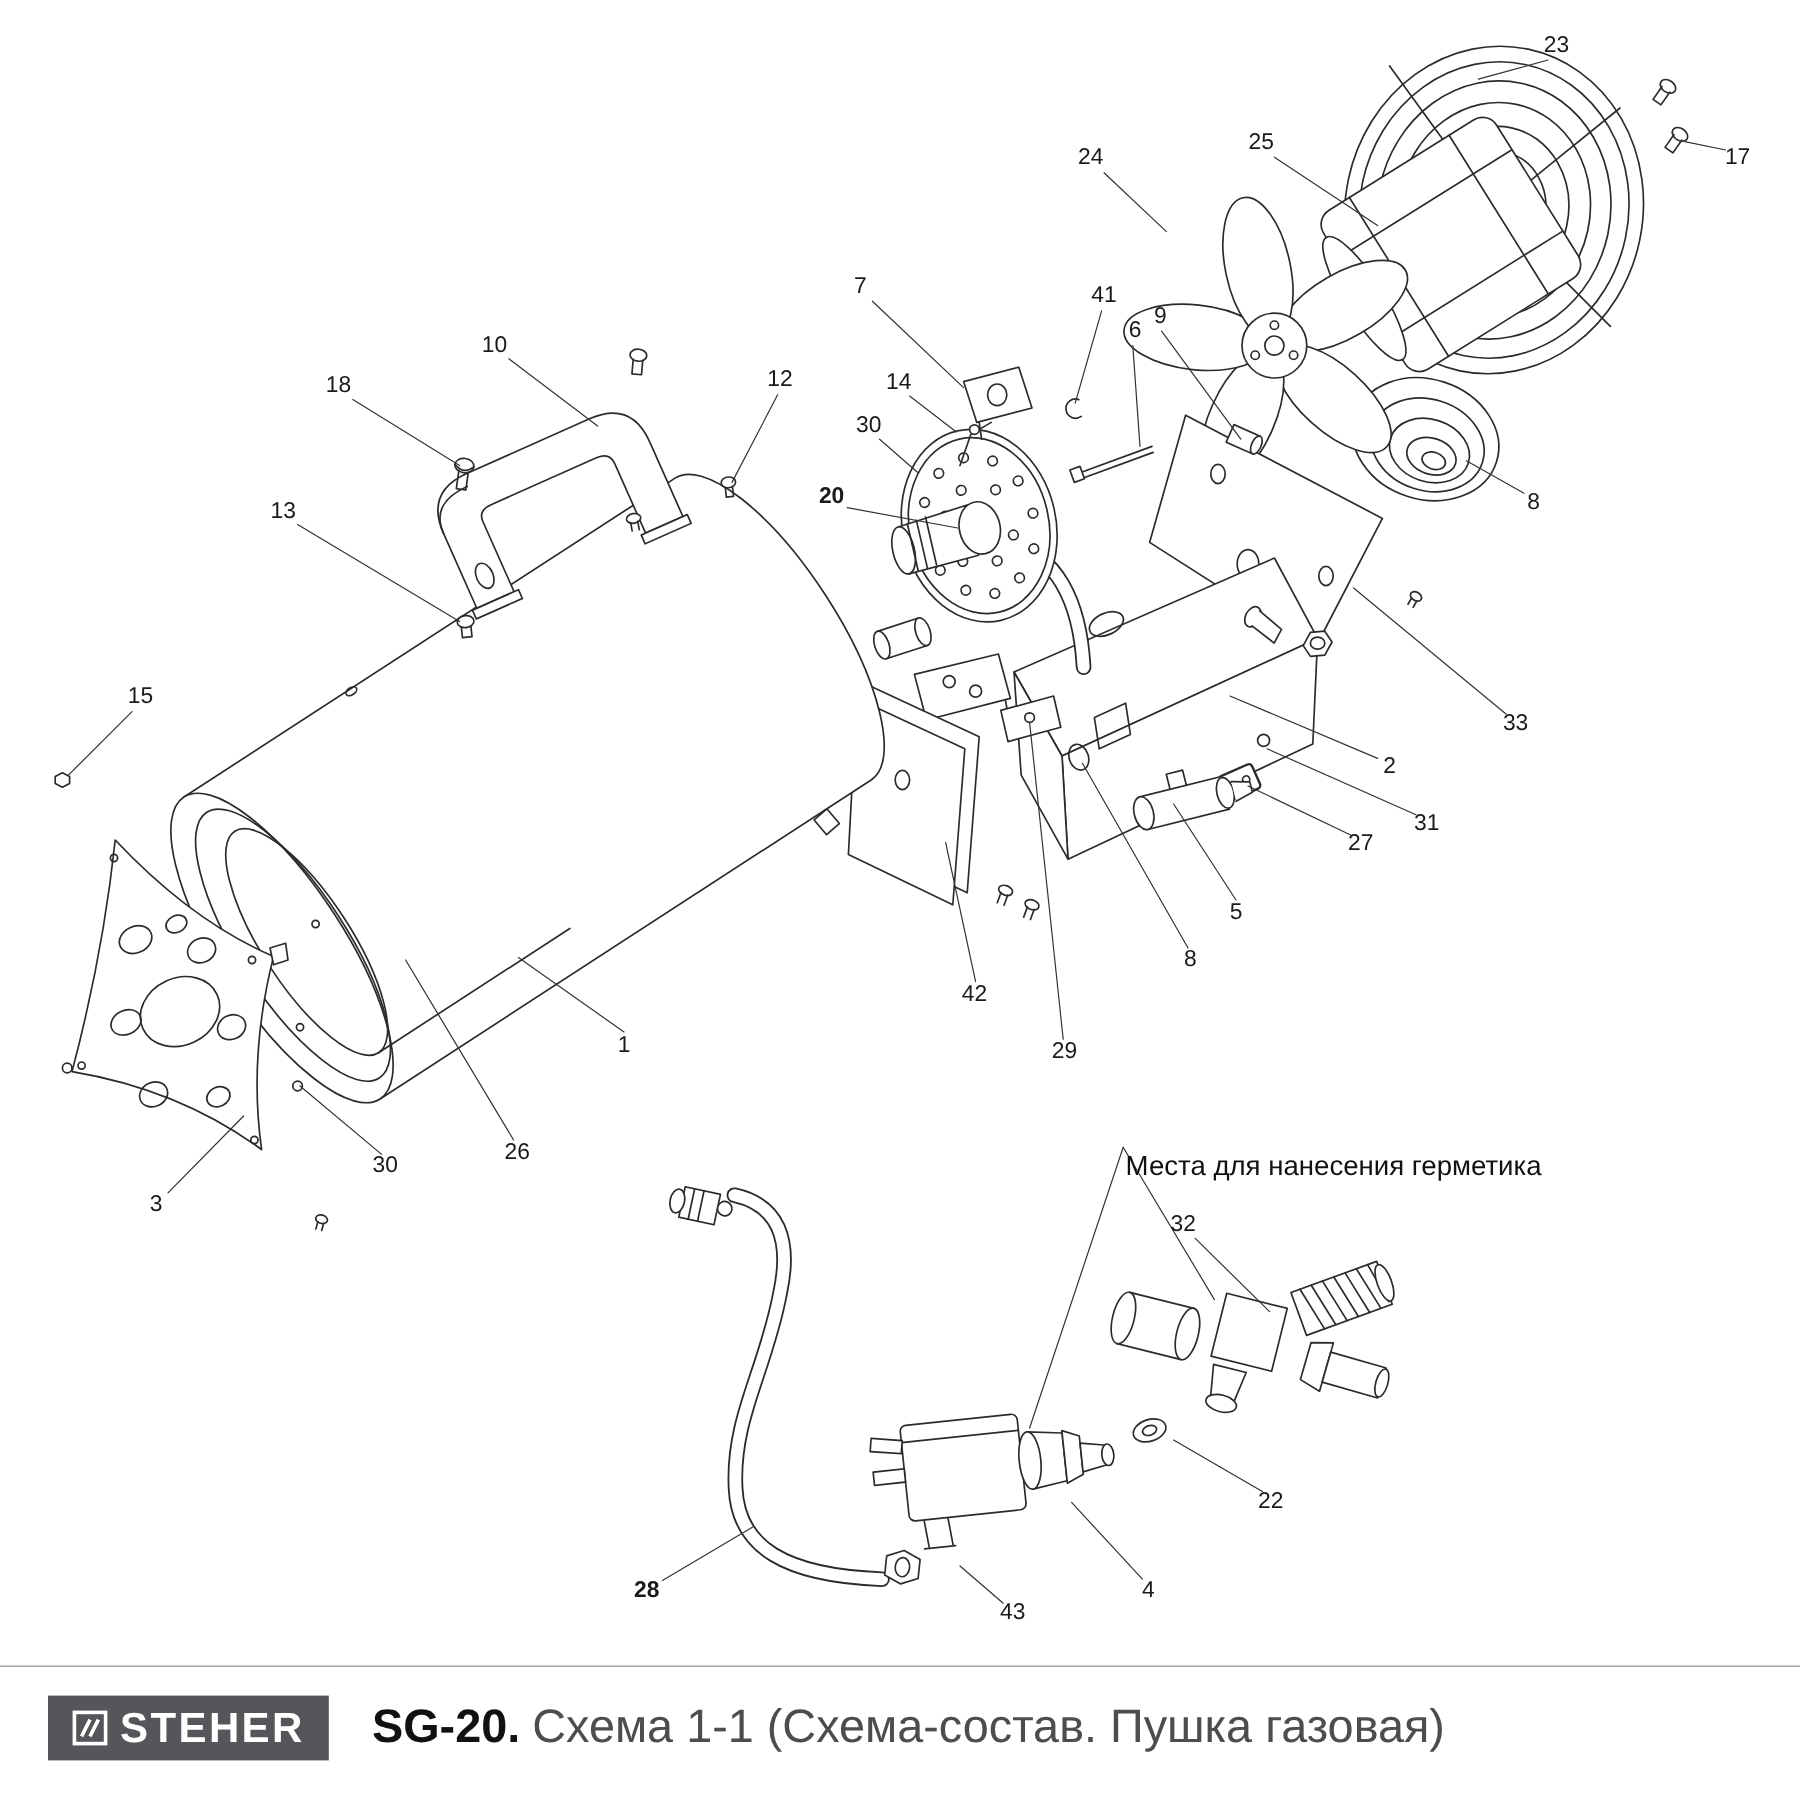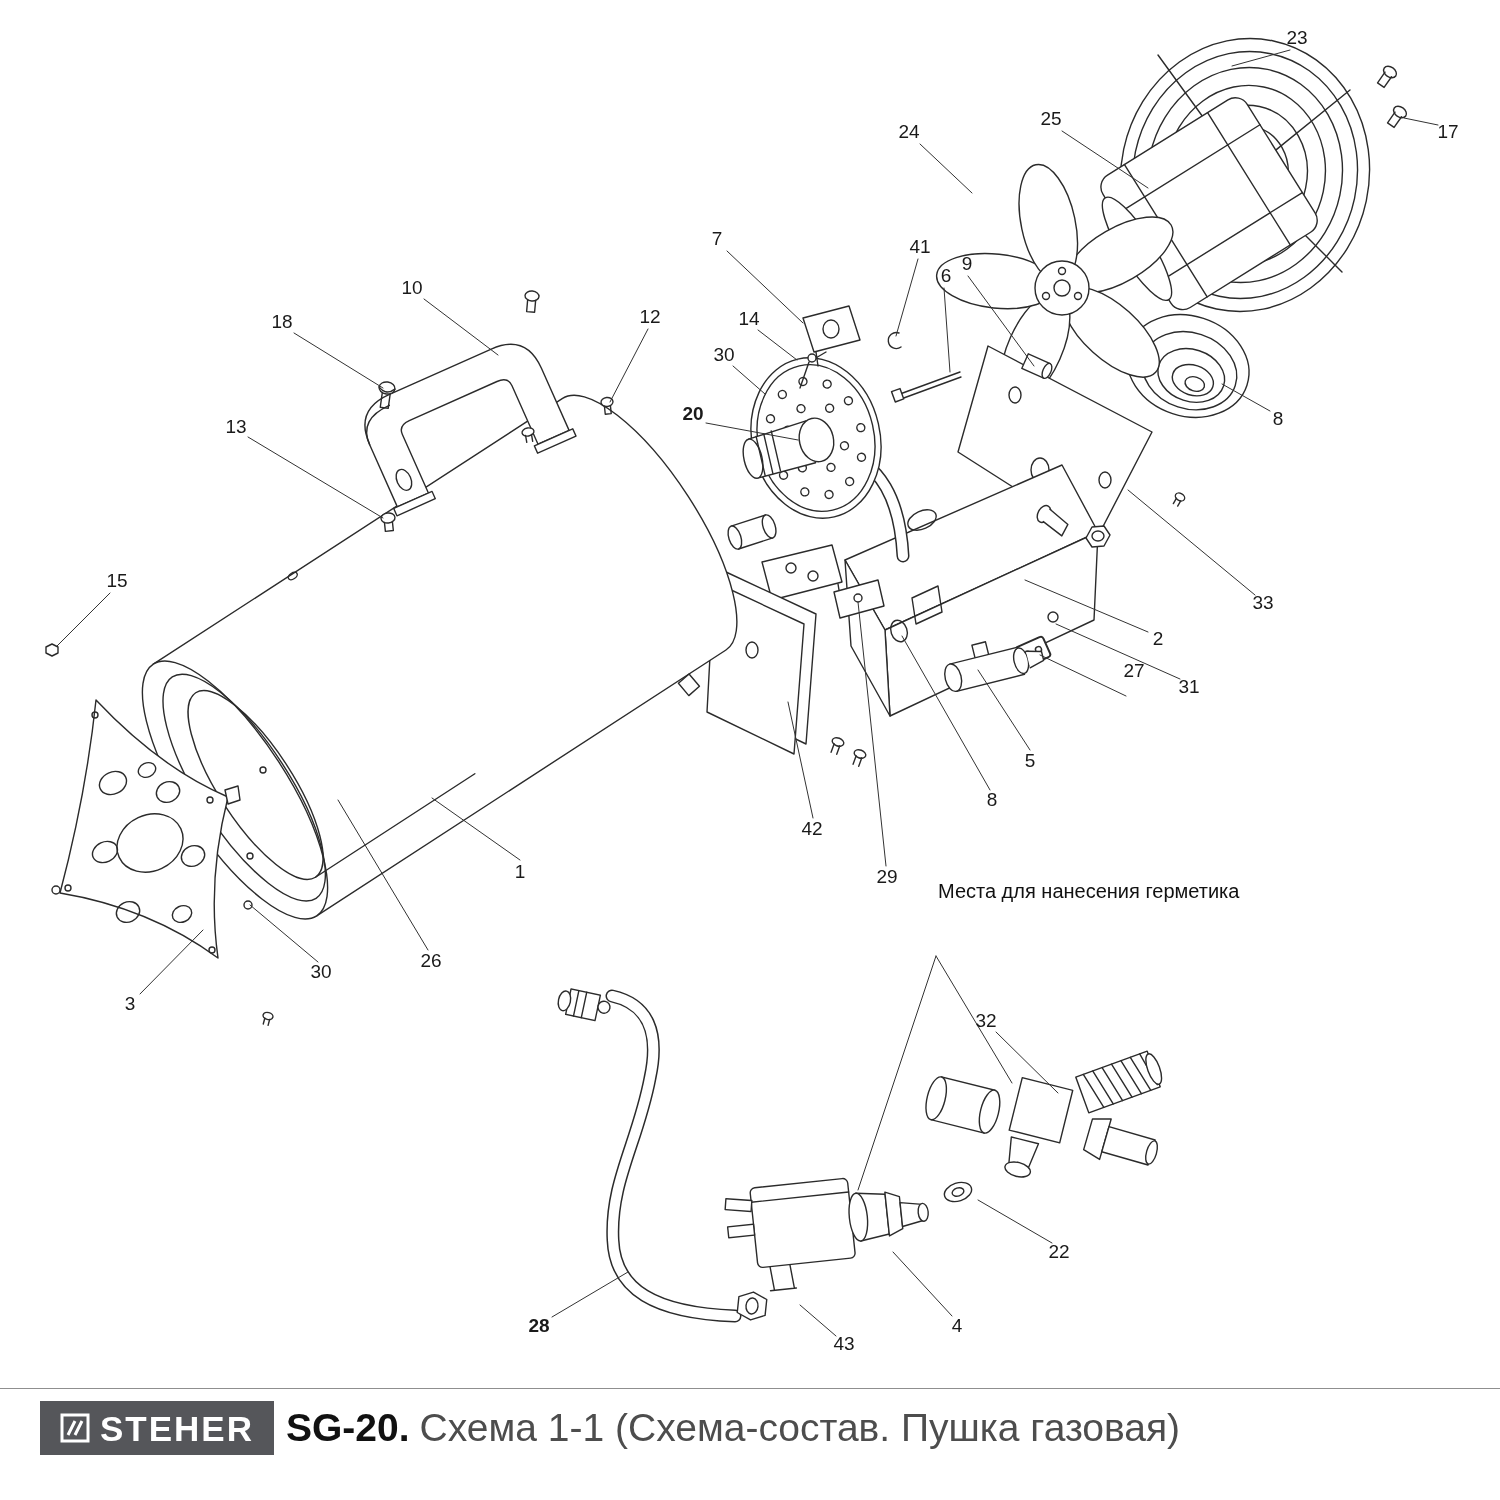--- a/index.html
+++ b/index.html
@@ -7,25 +7,25 @@
     position:relative;width:1500px;height:1500px;background:#fff;overflow:hidden;
     font-family:"Liberation Sans", sans-serif;
   }
   .diagram-svg{position:absolute;left:0;top:0;}
   .callout-layer{position:absolute;left:0;top:0;width:1500px;height:1400px;pointer-events:none;}
   .callout{
     position:absolute;transform:translate(-50%,-50%);
     font-size:19px;color:#1a1a1a;white-space:nowrap;
   }
   .annotation{
-    position:absolute;left:938px;top:880px;font-size:20px;color:#111;white-space:nowrap;
+    position:absolute;left:938px;top:958px;font-size:23px;color:#111;white-space:nowrap;
   }
   .footer{position:absolute;left:0;top:1388px;width:1500px;}
   .footer-rule{border-top:1px solid #8f8f8f;height:0;}
-  .footer-row{display:flex;align-items:center;gap:12px;margin:12px 0 0 40px;}
+  .footer-row{display:flex;align-items:center;gap:36px;margin:24px 0 0 40px;}
   .logo{background:#55565a;height:54px;padding:0 20px;display:flex;align-items:center;gap:10px;}
   .logo-icon{width:30px;height:30px;display:block;}
   .logo-text{color:#fff;font-weight:bold;font-size:35px;letter-spacing:2px;line-height:1;}
   .doc-title{font-size:39px;color:#4d4d4d;}
   .doc-title .model{color:#111;font-weight:bold;margin-right:10px;}
 </style>
 </head>
 <body>
 
 <div class="canvas">
@@ -397,21 +397,21 @@
       <span class="callout" style="left: 749px; top: 319px;">14</span>
       <span class="callout" style="left: 282px; top: 322px;">18</span>
       <span class="callout" style="left: 724px; top: 355px;">30</span>
       <span class="callout" style="left: 693px; top: 414px; font-weight: bold;">20</span>
       <span class="callout" style="left: 1278px; top: 419px;">8</span>
       <span class="callout" style="left: 236px; top: 427px;">13</span>
       <span class="callout" style="left: 117px; top: 581px;">15</span>
       <span class="callout" style="left: 1263px; top: 603px;">33</span>
       <span class="callout" style="left: 1158px; top: 639px;">2</span>
       <span class="callout" style="left: 1189px; top: 687px;">31</span>
-      <span class="callout" style="left: 1134px; top: 671px;">27</span>
+      <span class="callout" style="left: 1134px; top: 703px;">27</span>
       <span class="callout" style="left: 1030px; top: 761px;">5</span>
       <span class="callout" style="left: 992px; top: 800px;">8</span>
       <span class="callout" style="left: 812px; top: 829px;">42</span>
       <span class="callout" style="left: 520px; top: 872px;">1</span>
       <span class="callout" style="left: 887px; top: 877px;">29</span>
       <span class="callout" style="left: 431px; top: 961px;">26</span>
       <span class="callout" style="left: 321px; top: 972px;">30</span>
       <span class="callout" style="left: 130px; top: 1004px;">3</span>
       <span class="callout" style="left: 986px; top: 1021px;">32</span>
       <span class="callout" style="left: 1059px; top: 1252px;">22</span>

